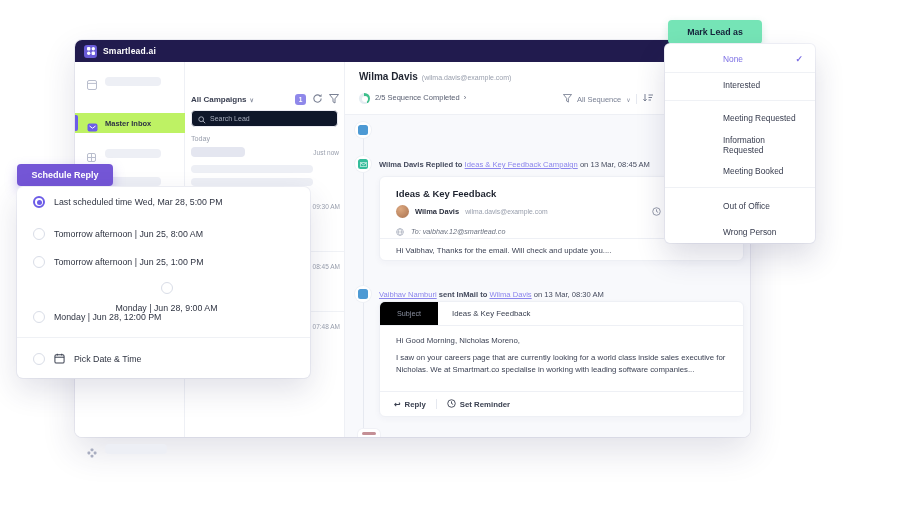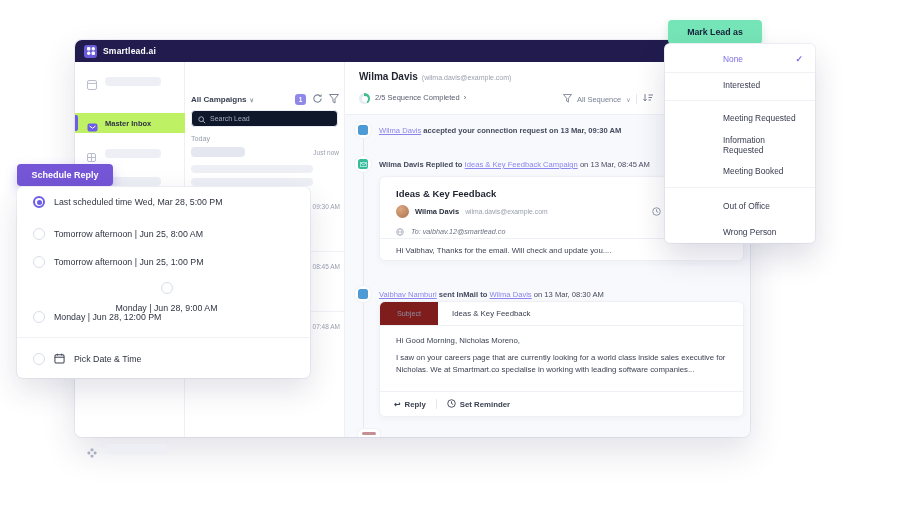--- a/index.html
+++ b/index.html
@@ -58,21 +58,21 @@
   .ev-b { font-weight:600; }
 
   .card { position:absolute; background:#ffffff; border:1px solid #eef0f5; border-radius:6px; box-shadow:0 2px 6px rgba(60,60,110,.04); }
   .card-title { font-size:9.5px; font-weight:700; color:#1f2430; }
   .from-name { font-size:7.5px; font-weight:600; color:#2a2f3e; }
   .from-email { font-size:6.8px; color:#9aa0ae; }
   .avatar { width:13px; height:13px; border-radius:50%; background:radial-gradient(circle at 35% 30%, #dca87f, #a9714f); }
   .to-line { font-size:7.2px; font-style:italic; color:#6b7280; }
   .body-text { font-size:7.8px; color:#3c4254; line-height:1.55; }
   .subject-row { position:absolute; left:0; top:0; right:0; height:24px; border-bottom:1px solid #eef0f5; display:flex; align-items:stretch; }
-  .subject-tab { width:58px; background:#7f1d1d; border-radius:5px 0 0 0; display:flex; align-items:center; justify-content:center;
+  .subject-tab { width:58px; background:#000000; border-radius:5px 0 0 0; display:flex; align-items:center; justify-content:center;
                  font-size:7.2px; color:#8a90a0; }
   .subject-val { display:flex; align-items:center; padding-left:14px; font-size:7.8px; color:#3a4050; }
   .card-footer { position:absolute; left:0; right:0; bottom:0; height:25px; border-top:1px solid #eef0f5; display:flex; align-items:center; padding-left:14px; gap:10px; }
   .foot-btn { display:flex; align-items:center; gap:4px; font-size:7.8px; font-weight:600; color:#3a4050; cursor:pointer; }
 
   
   #sched-btn { left:17px; top:164px; width:96px; height:22px; background:#7456d6; border-radius:4px; color:#fff;
                font-size:9px; font-weight:700; display:flex; align-items:center; justify-content:center;
                box-shadow:0 5px 12px rgba(116,86,214,.35); cursor:pointer; }
   #sched-panel { left:17px; top:187px; width:293px; height:191px; background:#ffffff; border-radius:6px;
@@ -242,24 +242,20 @@
                 <line x1="6.5" y1="7" x2="9" y2="7" stroke="#7a8194"></line>
               </svg>
           </span>
         </div>
       </div>
 
       <div class="timeline"></div>
 
       <div class="ev-ico-wrap" style="left:10px;top:60px;">
         <span class="ev-sq" style="background:#4d9ad4;"></span>
-      </div>
-      <div class="ev-text" style="left:34px;top:64px;">
-        <span class="ev-link">Wilma Davis</span>
-        <span class="ev-b">accepted your connection request on 13 Mar, 09:30 AM</span>
       </div>
 
       <div class="ev-ico-wrap" style="left:10px;top:94px;">
         <span class="ev-sq" style="background:#35bd9b;display:flex;align-items:center;justify-content:center;">
           <svg width="7" height="5" viewBox="0 0 7 5">
               <rect x="0.3" y="0.3" width="6.4" height="4.4" rx="0.8" fill="none" stroke="#fff" stroke-width="0.7"></rect>
               <polyline points="0.8,1 3.5,2.8 6.2,1" fill="none" stroke="#fff" stroke-width="0.7"></polyline>
             </svg>
         </span>
       </div>

